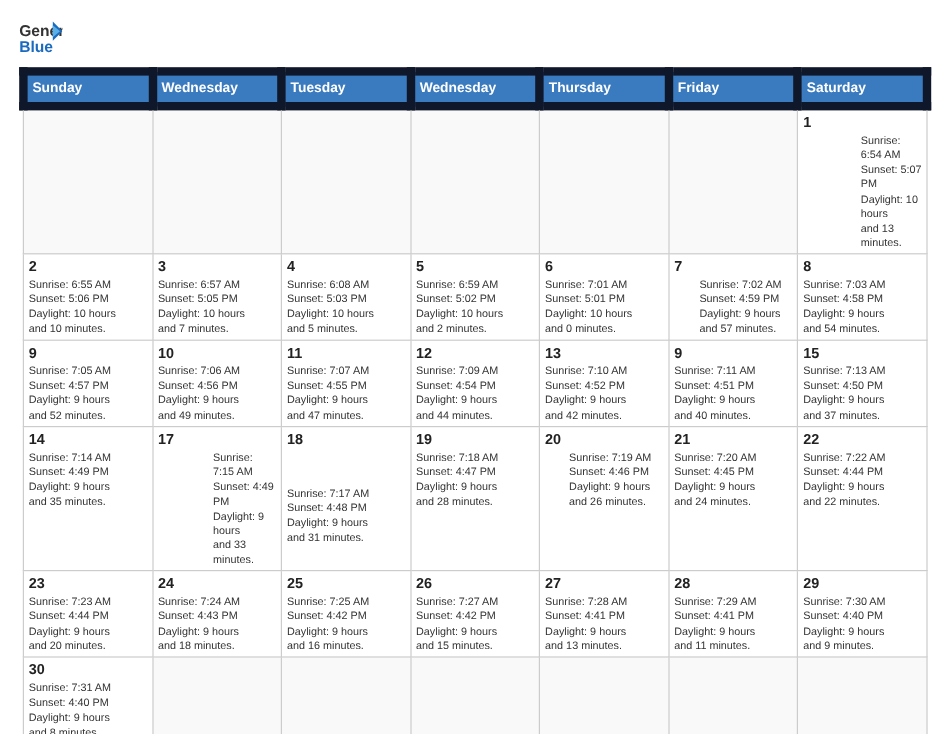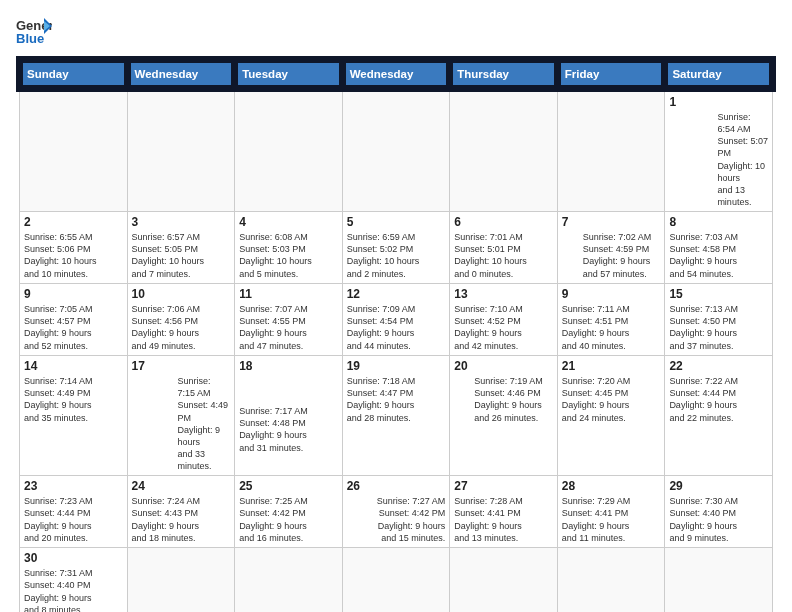--- a/index.html
+++ b/index.html
@@ -301,21 +301,21 @@
           </td>
           <td>
             <span class="day-num">25</span>
             <div class="day-info" style="white-space: pre-line;">Sunrise: 7:25 AM
 Sunset: 4:42 PM
 Daylight: 9 hours
 and 16 minutes.</div>
           </td>
           <td>
             <span class="day-num">26</span>
-            <div class="day-info" style="white-space: pre-line; text-align: right;">Sunrise: 7:27 AM
+            <div class="day-info" style="white-space: pre-line;">Sunrise: 7:27 AM
 Sunset: 4:42 PM
 Daylight: 9 hours
 and 15 minutes.</div>
           </td>
           <td>
             <span class="day-num">27</span>
             <div class="day-info" style="white-space: pre-line;">Sunrise: 7:28 AM
 Sunset: 4:41 PM
 Daylight: 9 hours
 and 13 minutes.</div>

